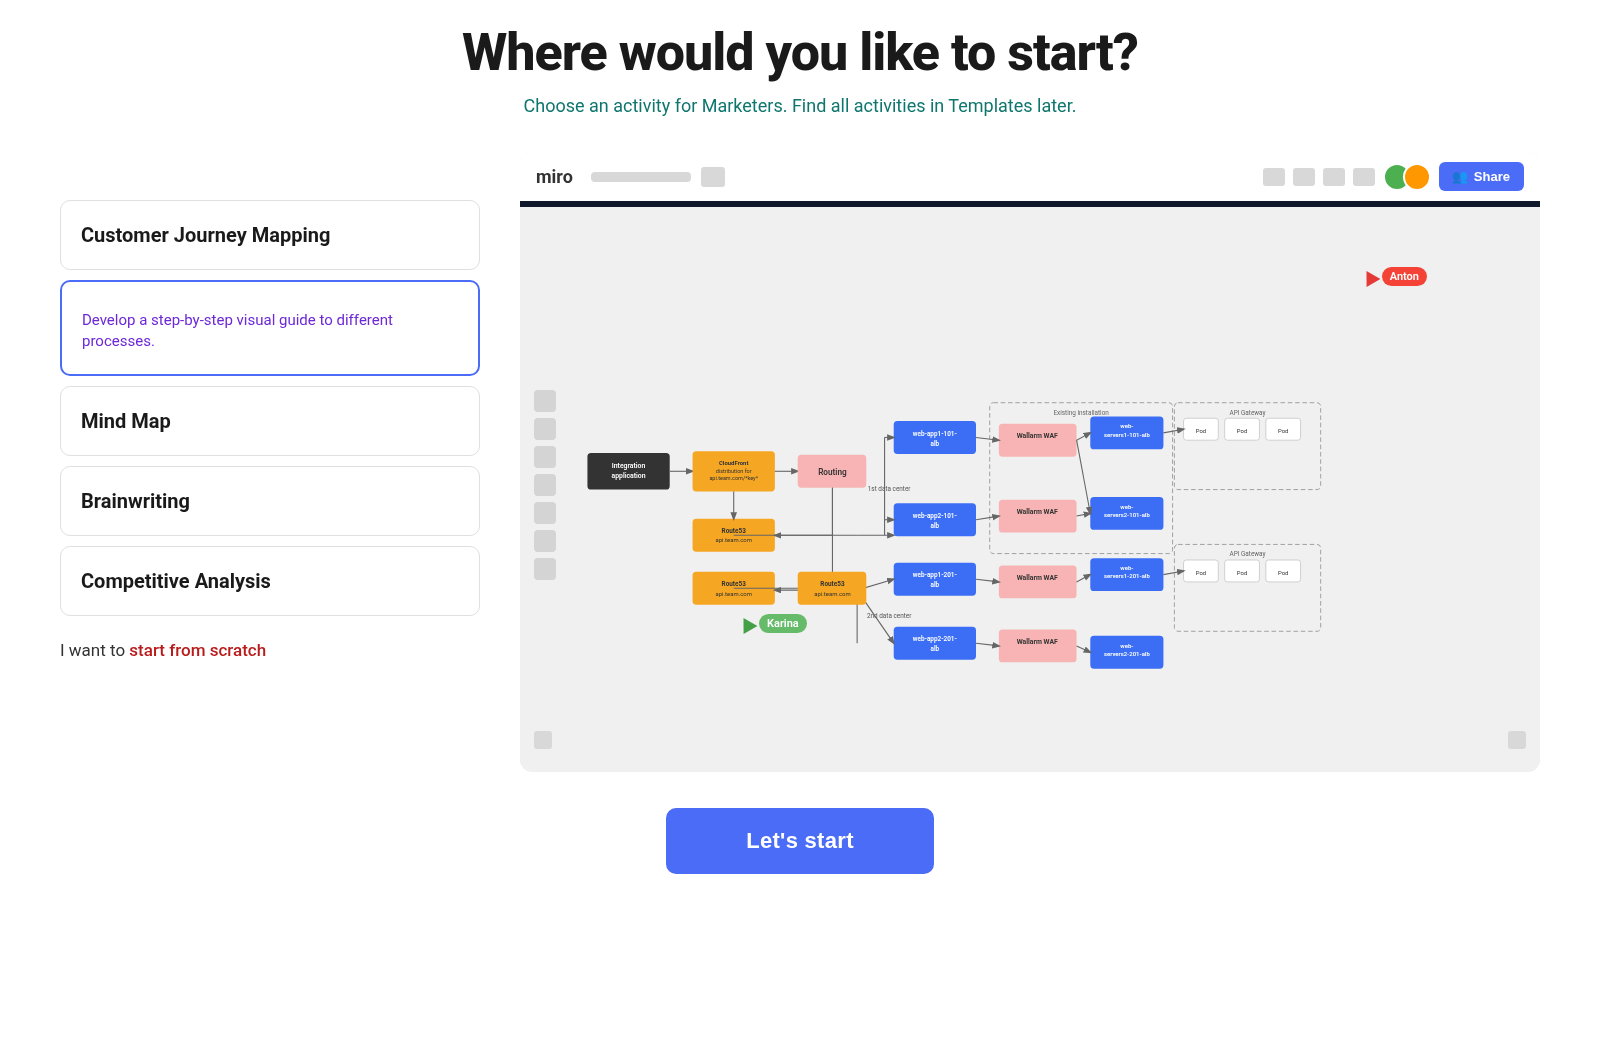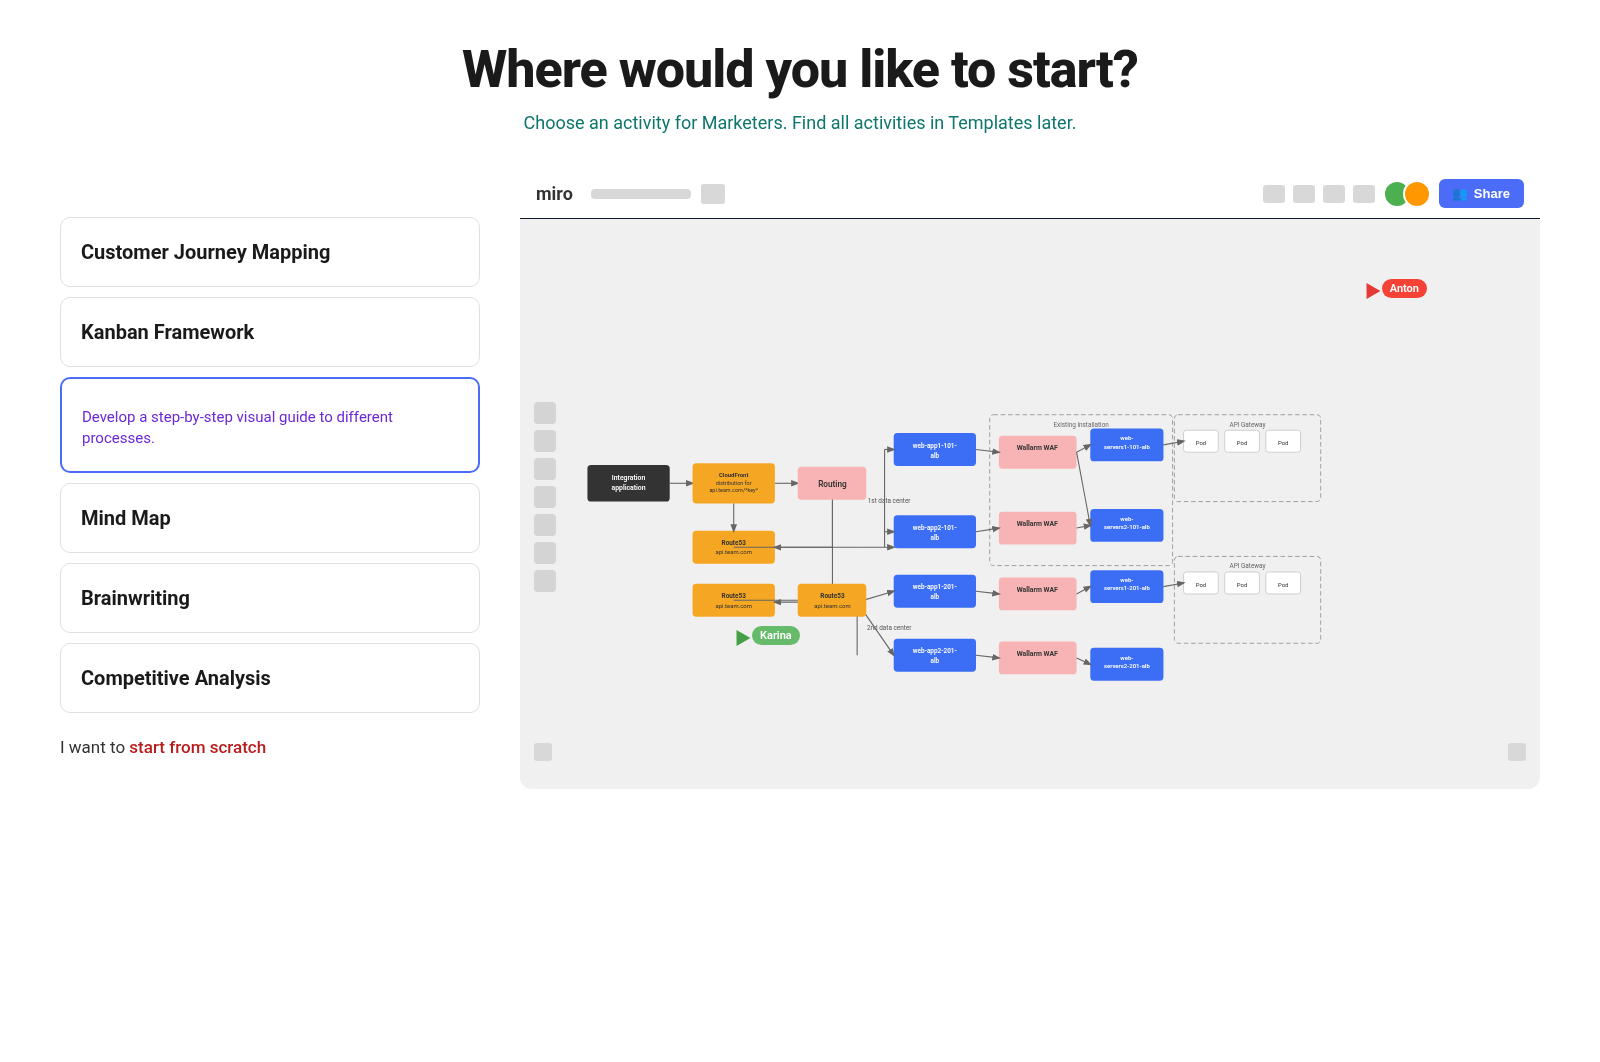--- a/index.html
+++ b/index.html
@@ -9,21 +9,21 @@
       min-height: 1062px;
       display: flex;
       flex-direction: column;
       align-items: center;
     }
     .page-container {
       width: 1600px;
       display: flex;
       flex-direction: column;
       align-items: center;
-      padding: 39px 60px 40px;
+      padding: 22px 60px 40px;
     }
     .header-section {
       text-align: center;
       margin-bottom: 36px;
     }
     .main-title {
       font-size: 52px;
       font-weight: 800;
       color: #1a1a1a;
       letter-spacing: -1px;
@@ -92,21 +92,21 @@
       border-radius: 12px;
       overflow: hidden;
       position: relative;
       height: 620px;
     }
     .miro-toolbar {
       display: flex;
       align-items: center;
       padding: 10px 16px;
       background: white;
-      border-bottom: 1px solid #0f172a;
+      border-bottom: 6px solid #0f172a;
       gap: 10px;
       position: relative;
     }
     .miro-logo {
       font-size: 18px;
       font-weight: 700;
       color: #333;
       margin-right: 8px;
     }
     .toolbar-bar {
@@ -224,21 +224,21 @@
       background: #f44336;
       color: white;
       font-size: 11px;
       font-weight: 600;
       padding: 3px 8px;
       border-radius: 10px;
     }
     .cursor-karina {
       position: absolute;
       bottom: 130px;
-      left: 212px;
+      left: 219px;
       display: flex;
       align-items: center;
       gap: 4px;
     }
     .cursor-triangle-green {
       width: 0;
       height: 0;
       border-left: 8px solid transparent;
       border-right: 8px solid transparent;
       border-bottom: 14px solid #43a047;
@@ -283,23 +283,20 @@
 
   <div class="content-row">
 
     <div class="left-panel">
 
       <div class="activity-item">
         <div class="item-title">Customer Journey Mapping</div>
       </div>
 
 
-      <div class="activity-item">
-        <div class="item-title">Kanban Framework</div>
-      </div>
 
       <div class="activity-item selected">
         <div class="item-desc">Develop a step-by-step visual guide to different processes.</div>
       </div>
 
       <div class="activity-item">
         <div class="item-title">Mind Map</div>
       </div>
 
       <div class="activity-item">
@@ -509,14 +506,17 @@
           <div class="corner-sq"></div>
         </div>
         <div class="canvas-bottom-right">
           <div class="corner-sq"></div>
         </div>
       </div>
     </div>
 
   </div>
 
+  <div class="bottom-btn-row">
+    <button class="lets-start-btn">Let's start</button>
+  </div>
 
 </div>
 
 </body></html>

